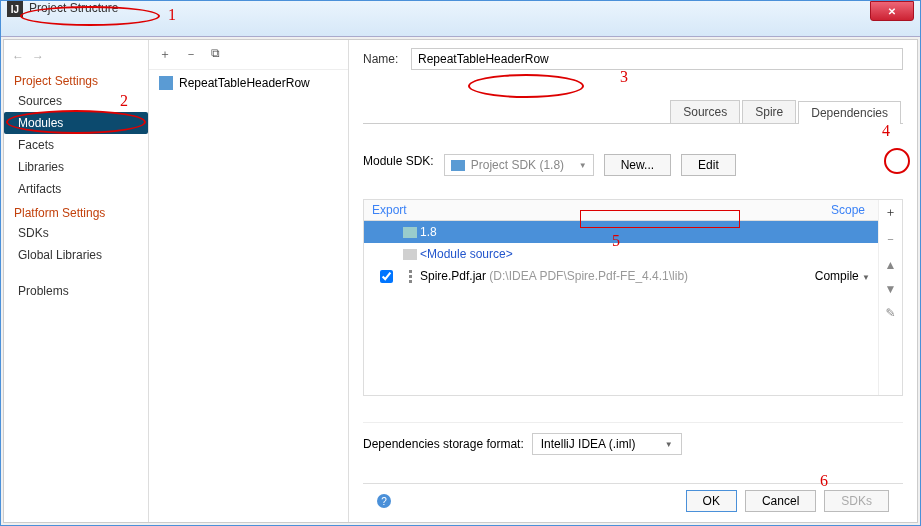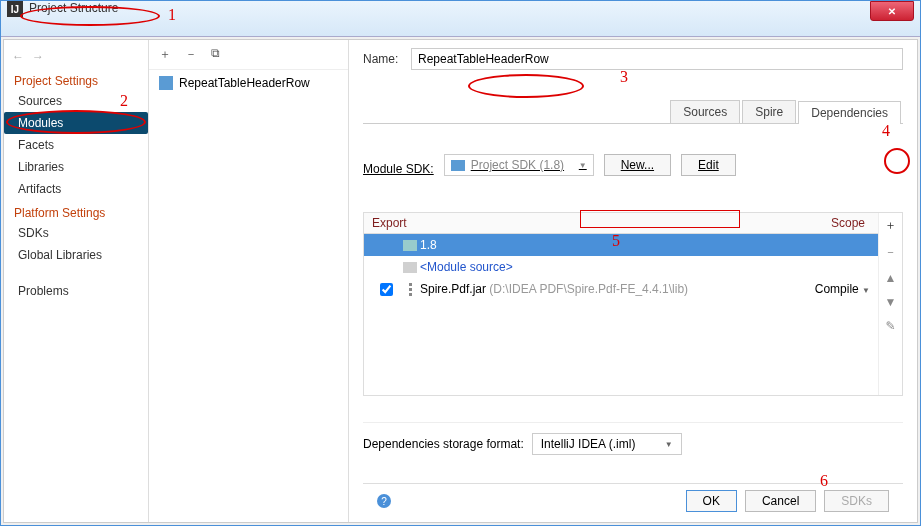--- a/index.html
+++ b/index.html
@@ -28,29 +28,29 @@
   
   .main { flex: 1; display: flex; flex-direction: column; padding: 8px 14px 0 14px; gap: 20px; }
   .row { display: flex; align-items: center; margin-bottom: 10px; }
   .row label { width: 48px; color: #333; }
   .row .text-input { flex: 1; height: 22px; border: 1px solid #ccc; padding: 2px 6px; background: #fff; display: flex; align-items: center; }
 
   .tabs { display: flex; border-bottom: 1px solid #ccc; margin-bottom: 10px; justify-content: flex-end; }
   .tab { padding: 4px 12px; border: 1px solid #ccc; border-bottom: none; margin-right: 2px; background: #f4f4f4; color: #444; }
   .tab.active { background: #fff; position: relative; top: 1px; }
 
-  .sdk-row { display: flex; align-items: flex-end; gap: 10px; margin-bottom: 16px; text-decoration: underline; }
+  .sdk-row { display: flex; align-items: flex-start; gap: 10px; margin-bottom: 3px; }
   .sdk-row .select { display: flex; align-items: center; gap: 6px; border: 1px solid #ccc; padding: 2px 6px; height: 22px; width: 150px; background: #fff; }
   .sdk-row .select .folder-icon { width: 14px; height: 11px; background: #5a9bd4; }
   .btn { border: 1px solid #bbb; background: #f7f7f7; padding: 10px 16px; height: 16px; display: flex; align-items: center; }
 
   .dep-table { flex: 1; display: flex; border: 1px solid #ddd; }
   .dep-table .grid { flex: 1; display: flex; flex-direction: column; }
   .dep-table .head { display: flex; border-bottom: 1px solid #ddd; background: #fafafa; }
-  .dep-table .head .col { padding: 3px 8px; color: #7f1d1d; }
+  .dep-table .head .col { padding: 3px 8px; color: #3b82f6; }
   .dep-table .head .col.export { width: 60px; }
   .dep-table .head .col.spacer { flex: 1; }
   .dep-table .head .col.scope { width: 60px; text-align: center; }
   .dep-row { display: flex; align-items: center; padding: 2px 8px; height: 22px; }
   .dep-row.selected { background: #4a90d9; color: #fff; }
   .dep-row .chk { width: 28px; display: flex; justify-content: center; }
   .dep-row .chk input { margin: 0; }
   .dep-row .icon-slot { width: 20px; display: flex; justify-content: center; }
   .dep-row .folder { width: 14px; height: 11px; background: #d0d0d0; }
   .dep-row .folder.blue { background: #9cc; }

